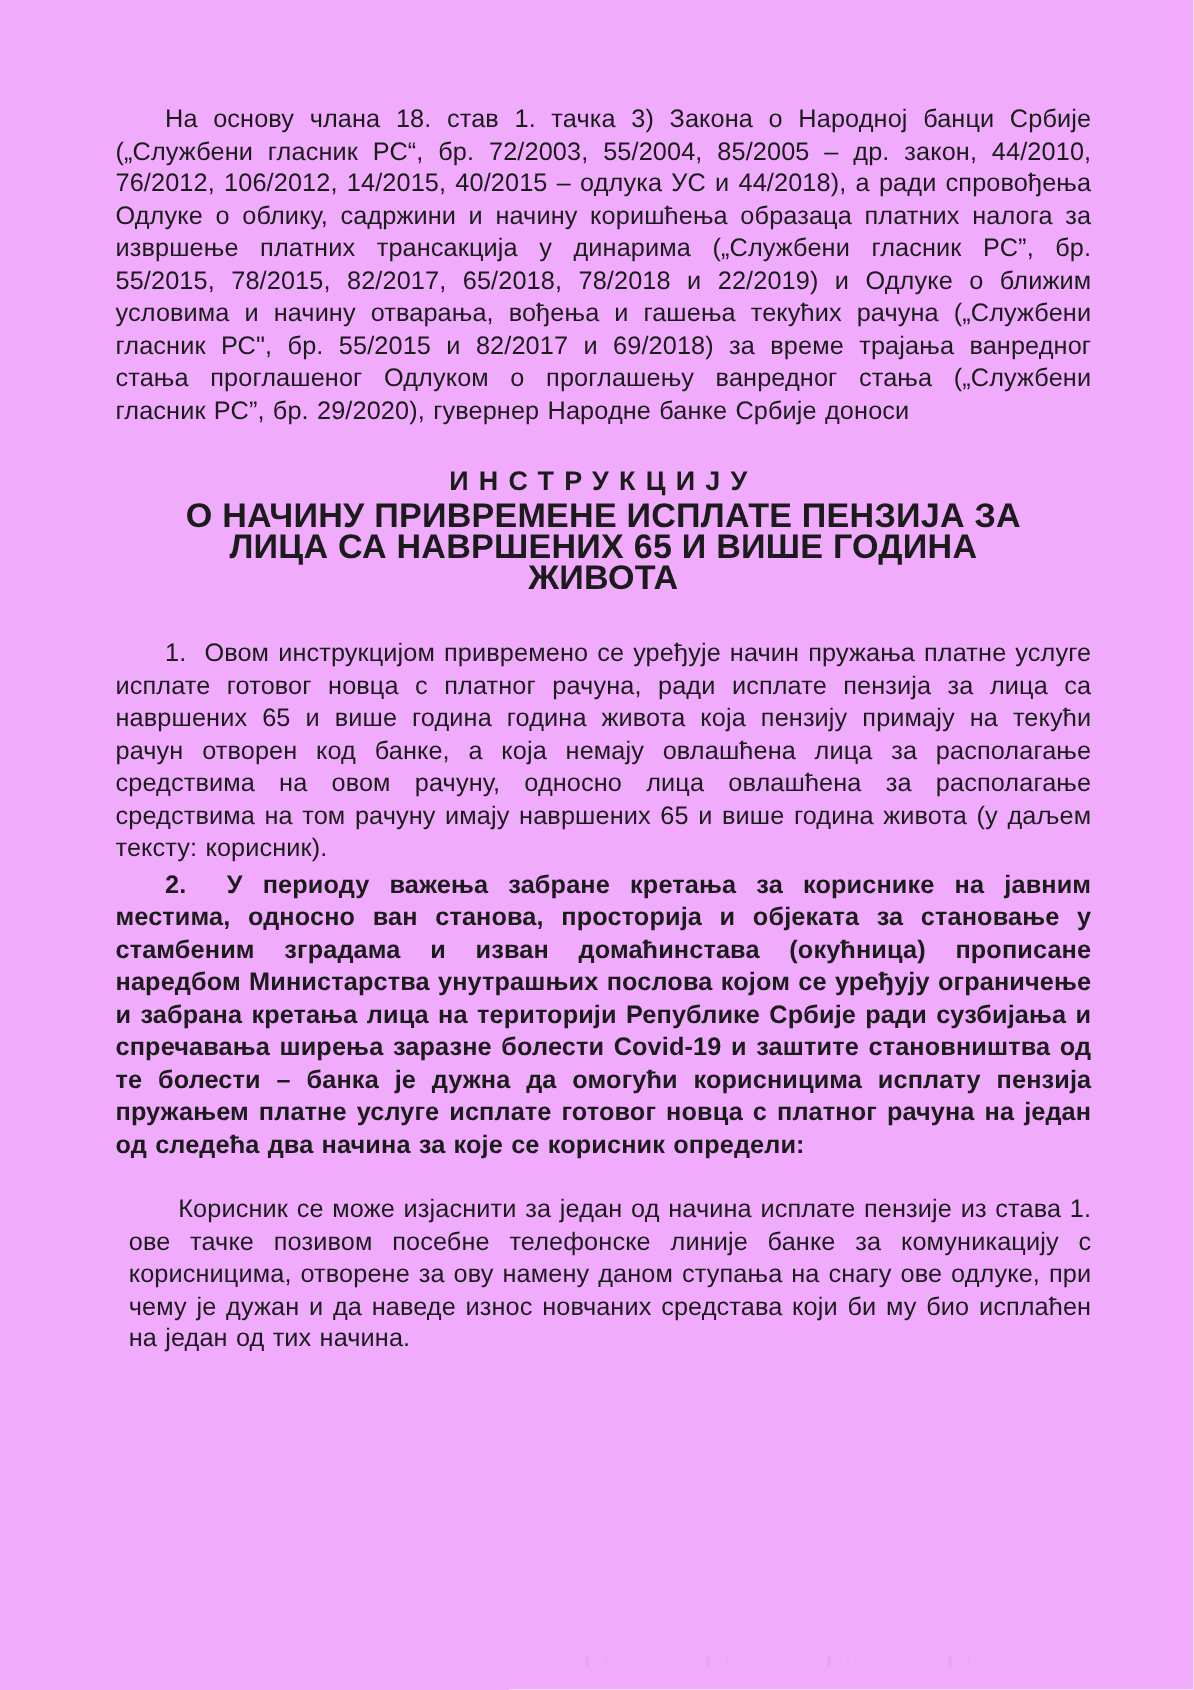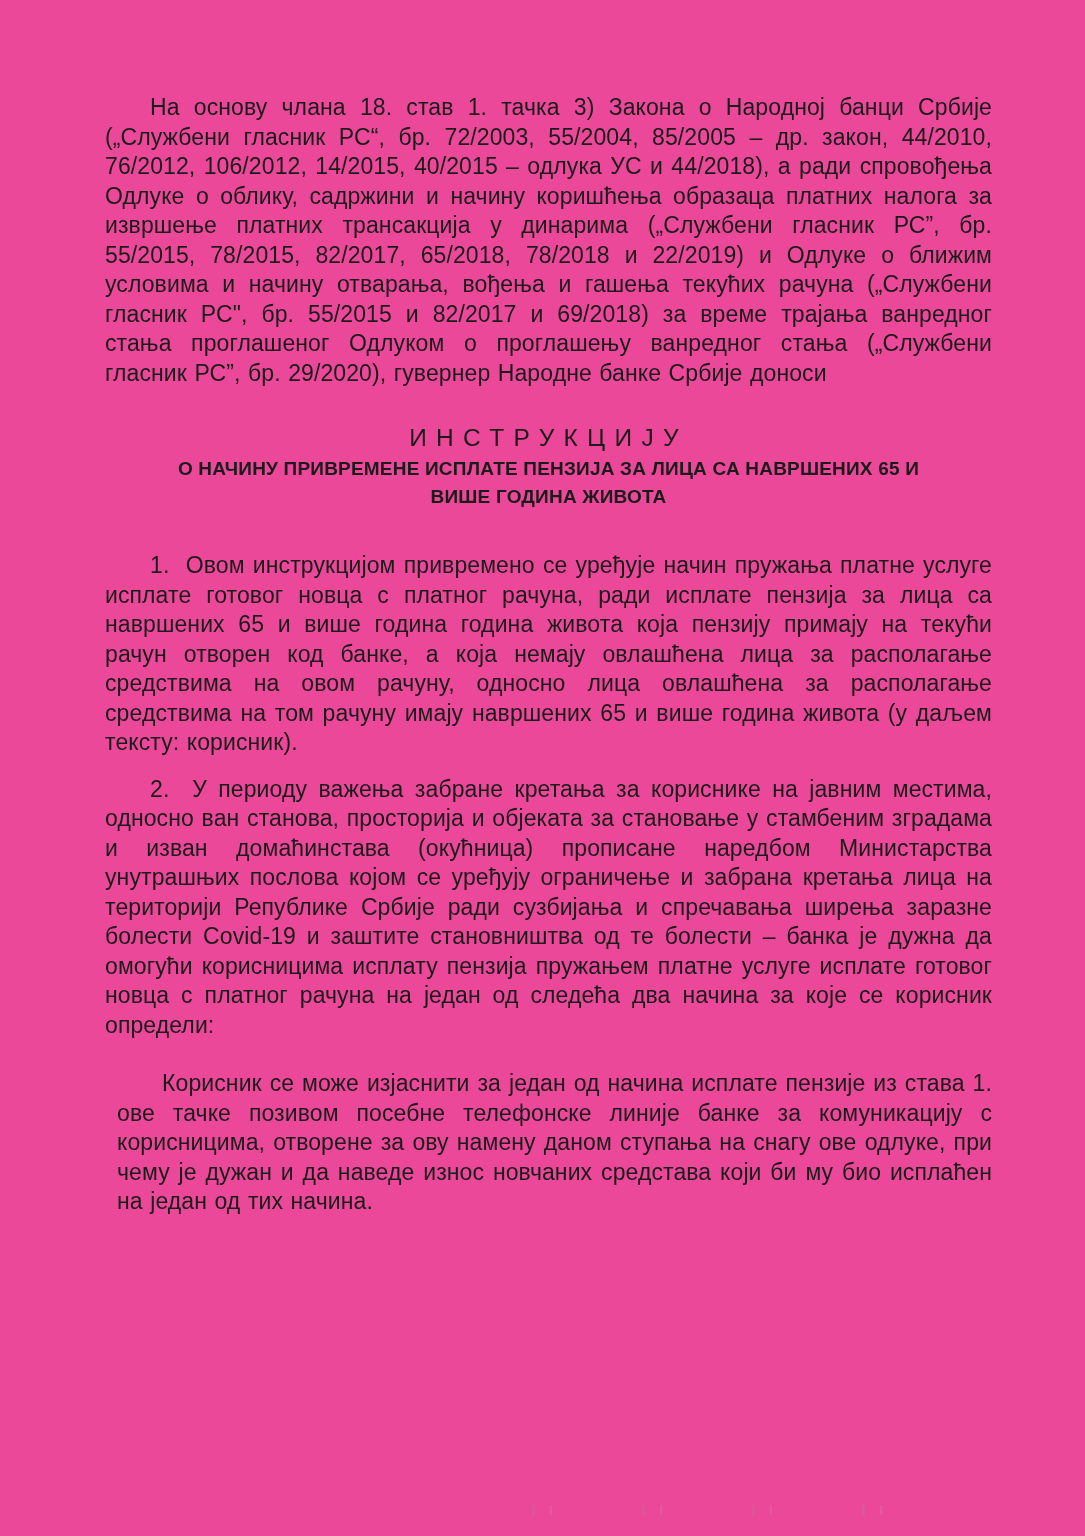--- a/index.html
+++ b/index.html
@@ -14,21 +14,21 @@
     overflow: hidden;
     font-family: "Liberation Sans", "DejaVu Sans", sans-serif;
     color: #1b1b1b;
   }
   .page {
     position: absolute;
     top: 0;
     left: 0;
     width: 1085px;
     height: 1536px;
-    background: #ec4899;
+    background: #f0abfc;
     box-sizing: border-box;
     padding: 93px 93px 0 105px;
   }
   .para {
     font-size: 23px;
     line-height: 29.5px;
     text-align: justify;
     margin: 0 0 0 0;
     word-spacing: 1px;
     letter-spacing: 0.1px;
@@ -40,35 +40,35 @@
     text-indent: 52px;
   }
   .title-block {
     margin-top: 34px;
     margin-bottom: 40px;
     text-align: center;
   }
   .title {
     font-size: 24.5px;
     line-height: 31px;
-    font-weight: normal;
+    font-weight: bold;
     margin: 0;
     letter-spacing: 0.38em;
     text-align: center;
   }
   .subtitle {
-    font-size: 19px;
+    font-size: 31px;
     line-height: 28px;
     font-weight: bold;
     margin: 2px auto 0 auto;
     max-width: 790px;
     text-align: center;
     letter-spacing: 0.2px;
   }
-  .gap-after-p1 { margin-top: 17px; }
+  .gap-after-p1 { margin-top: 4px; font-weight: bold; }
   .gap-after-p2 { margin-top: 21px; }
   .gap-after-items { margin-top: 29px; margin-left: 12px; }
   
   .scan-artifact {
     position: absolute;
     left: 480px;
     top: 1505px;
     width: 450px;
     height: 10px;
     opacity: 0.16;

